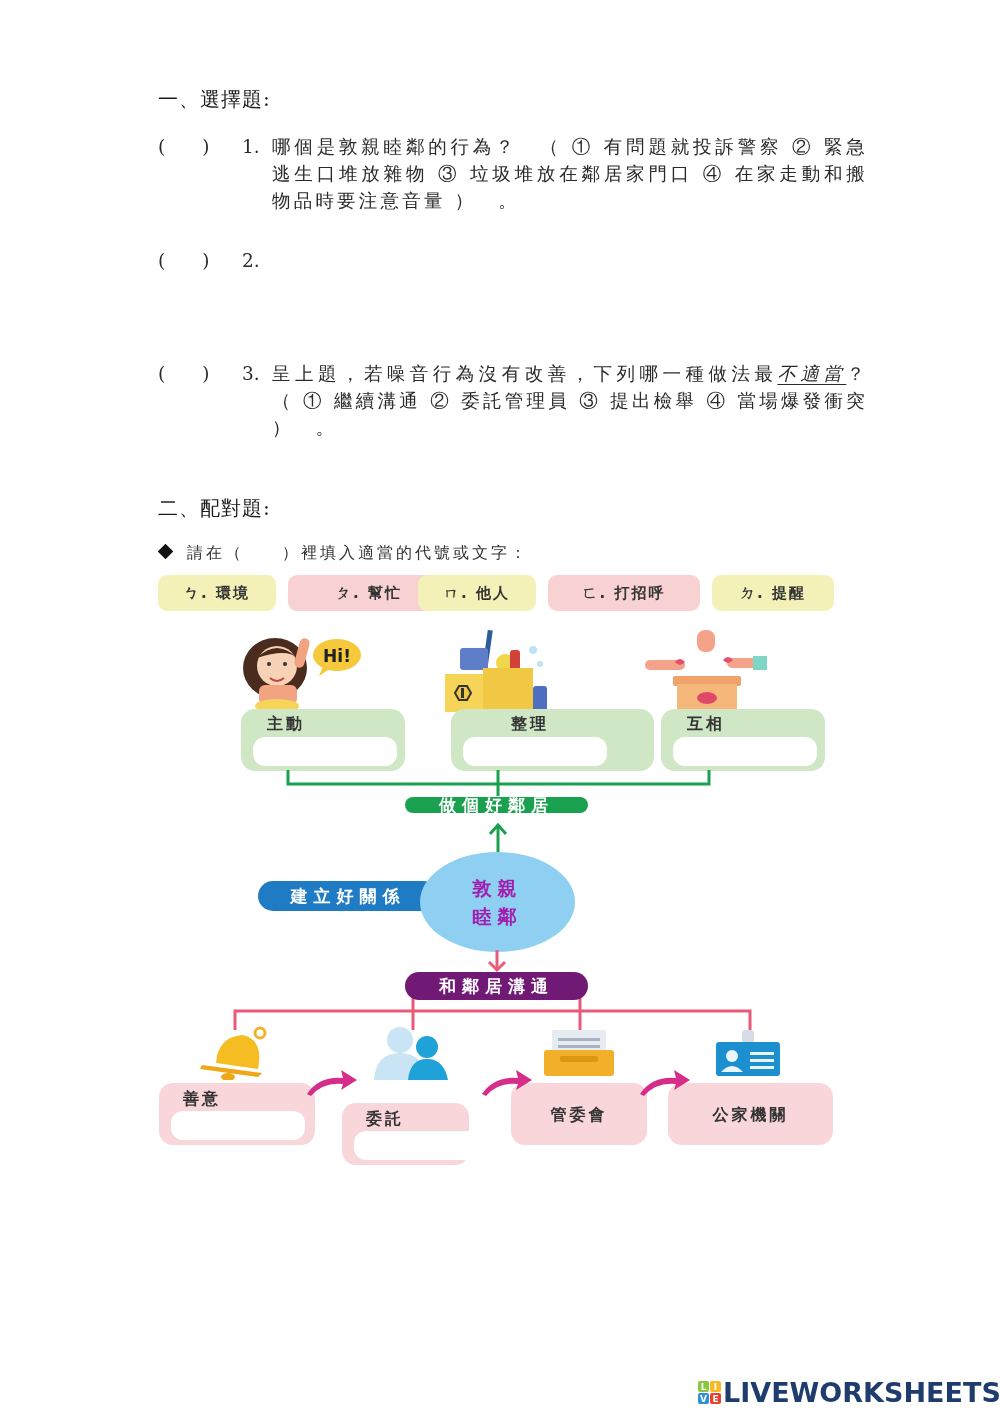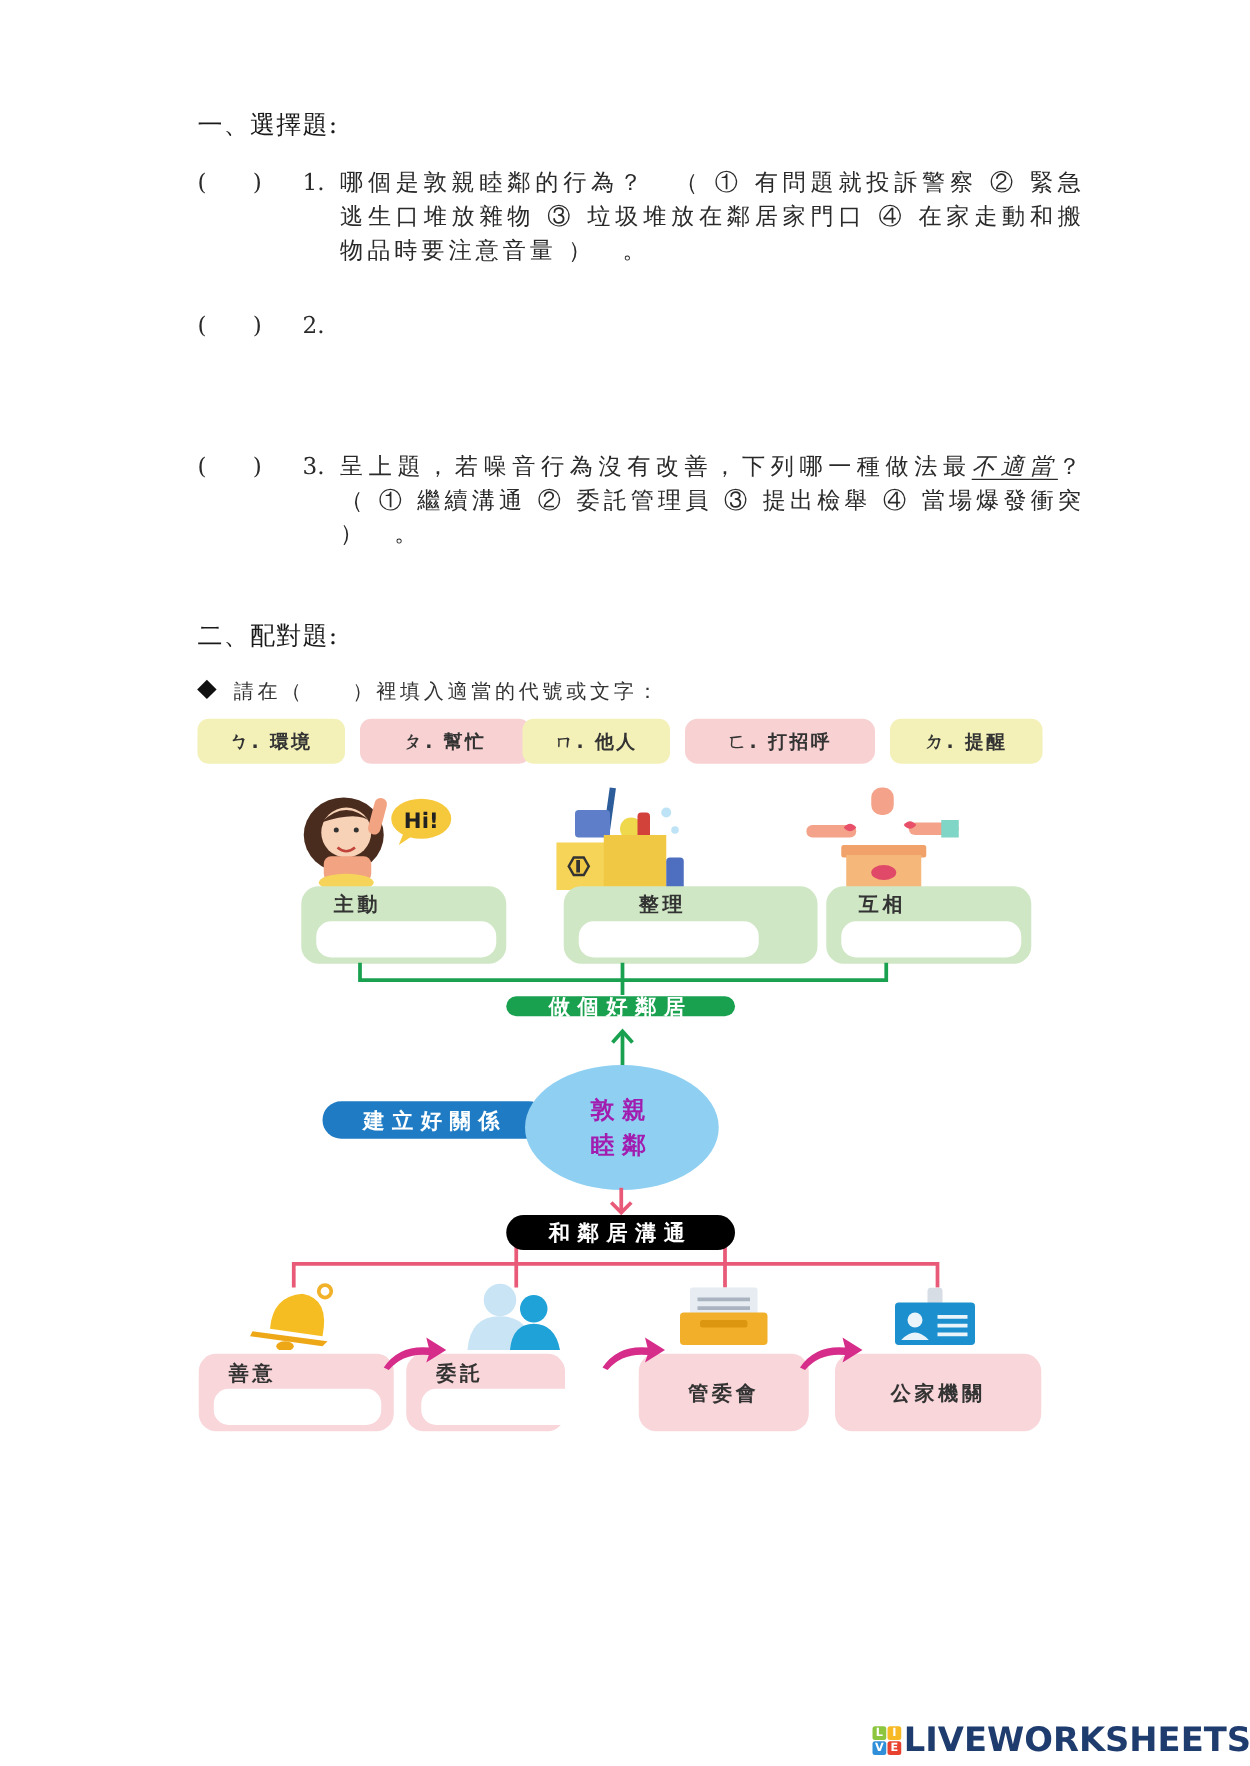--- a/index.html
+++ b/index.html
@@ -66,27 +66,27 @@
 
 <div class="abs section-title" style="left:158px; top:495px;">二、配對題:</div>
 
 <div class="abs instruction">
   <span class="diamond"></span><span>請在（　　）裡填入適當的代號或文字：</span>
 </div>
 
 <div class="option-chip chip-yellow" style="left:158px; width:118px;">
     <span>ㄅ. 環境</span>
   </div>
-<div class="option-chip chip-pink" style="left:288px; width:136px;">
+<div class="option-chip chip-pink" style="left:288px; width:136px;padding-left:13px;">
     <span>ㄆ. 幫忙</span>
   </div>
 <div class="option-chip chip-yellow" style="left:418px; width:118px;">
     <span>ㄇ. 他人</span>
   </div>
-<div class="option-chip chip-pink" style="left:548px; width:152px;border-radius:10px;">
+<div class="option-chip chip-pink" style="left:548px; width:152px;">
     <span>ㄈ. 打招呼</span>
   </div>
 <div class="option-chip chip-yellow" style="left:712px; width:122px;">
     <span>ㄉ. 提醒</span>
   </div>
 
 <svg class="abs" style="left:235px; top:628px;" width="135" height="85">
   <ellipse cx="40" cy="40" rx="32" ry="30" fill="#4a2c1e"></ellipse>
   <circle cx="42" cy="38" r="20" fill="#f7d2b6"></circle>
   <path d="M22 30 Q42 10 62 30 Q52 20 22 30Z" fill="#4a2c1e"></path>
@@ -160,21 +160,21 @@
 </div>
 
 <svg class="abs" style="left:0; top:950px;" width="1000" height="140">
   <line x1="497" y1="0" x2="497" y2="20" stroke="#e85a78" stroke-width="3"></line>
   <polyline points="489,12 497,20 505,12" fill="none" stroke="#e85a78" stroke-width="3"></polyline>
   <polyline points="235,80 235,61 750,61 750,80" fill="none" stroke="#e85a78" stroke-width="3"></polyline>
   <line x1="413" y1="45" x2="413" y2="80" stroke="#e85a78" stroke-width="3"></line>
   <line x1="580" y1="45" x2="580" y2="80" stroke="#e85a78" stroke-width="3"></line>
 </svg>
 
-<div class="pill" style="left:405px; top:972px; width:183px; height:28px; background:#000000;">
+<div class="pill" style="left:405px; top:972px; width:183px; height:28px; background:#701a75;">
   <span>和鄰居溝通</span>
 </div>
 
 <svg class="abs" style="left:198px; top:1025px;" width="75" height="55">
   <circle cx="62" cy="8" r="5" fill="none" stroke="#f1b22a" stroke-width="3"></circle>
   <path d="M18 38 Q20 12 44 10 Q66 14 60 44 Z" fill="#f6bd22"></path>
   <path d="M4 40 L64 48 L60 52 L2 44Z" fill="#eea716"></path>
   <ellipse cx="30" cy="52" rx="7" ry="4" fill="#eea716"></ellipse>
 </svg>
 <svg class="abs" style="left:372px; top:1025px;" width="85" height="55">
@@ -197,21 +197,21 @@
   <path d="M9 42 Q20 30 31 42Z" fill="#e9f4fb"></path>
   <rect x="38" y="22" width="24" height="3" fill="#e9f4fb"></rect>
   <rect x="38" y="29" width="24" height="3" fill="#e9f4fb"></rect>
   <rect x="38" y="36" width="24" height="3" fill="#e9f4fb"></rect>
 </svg>
 
 <div class="pink-box" style="left:159px; width:156px;">
   <span class="lbl">善意</span>
   <input class="answer-field" style="width: 130px;" type="text">
 </div>
-<div class="pink-box" style="left:325px; width:127px;">
+<div class="pink-box" style="left:342px; width:127px;margin-top:20px;">
   <span class="lbl">委託</span>
   <input class="answer-field" style="width: 130px;" type="text">
 </div>
 <div class="pink-box" style="left:511px; width:136px;">
   <span class="lbl center">管委會</span>
 </div>
 <div class="pink-box" style="left:668px; width:165px;">
   <span class="lbl center">公家機關</span>
 </div>
 

